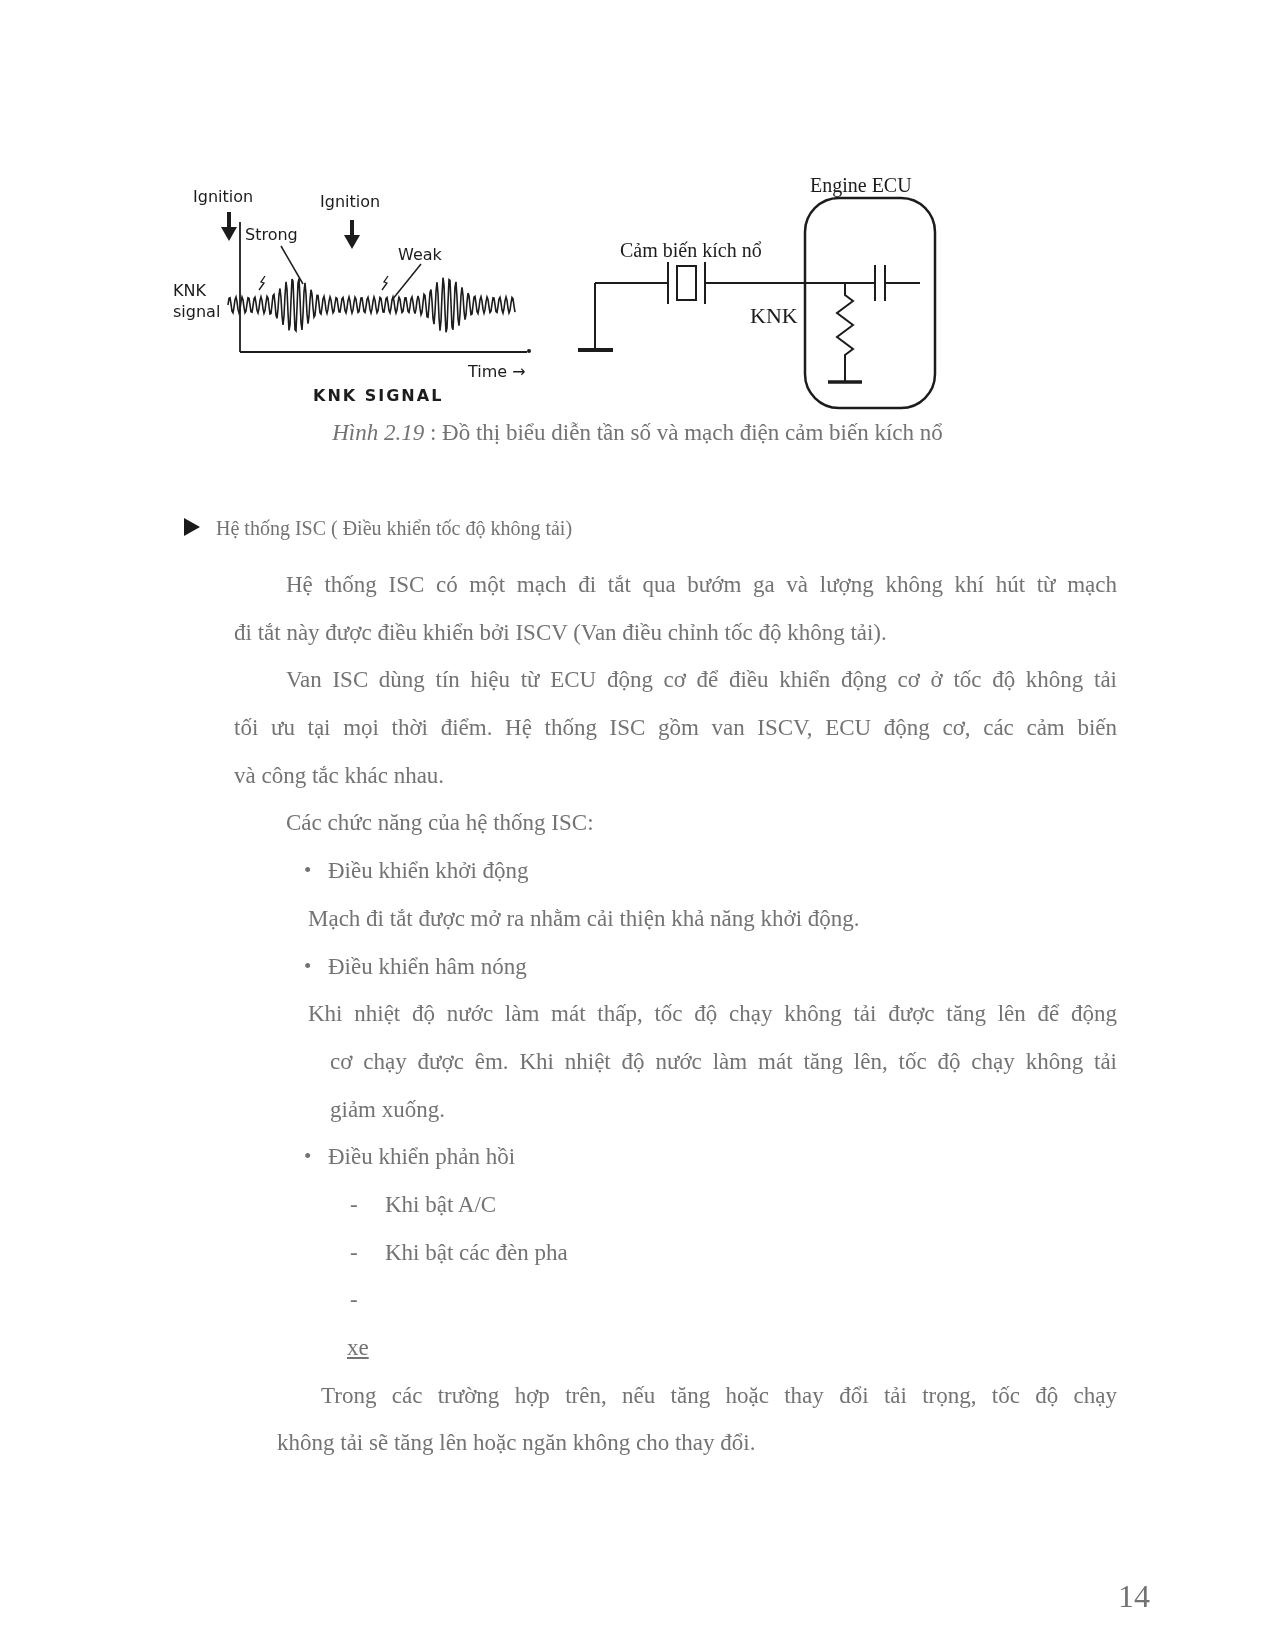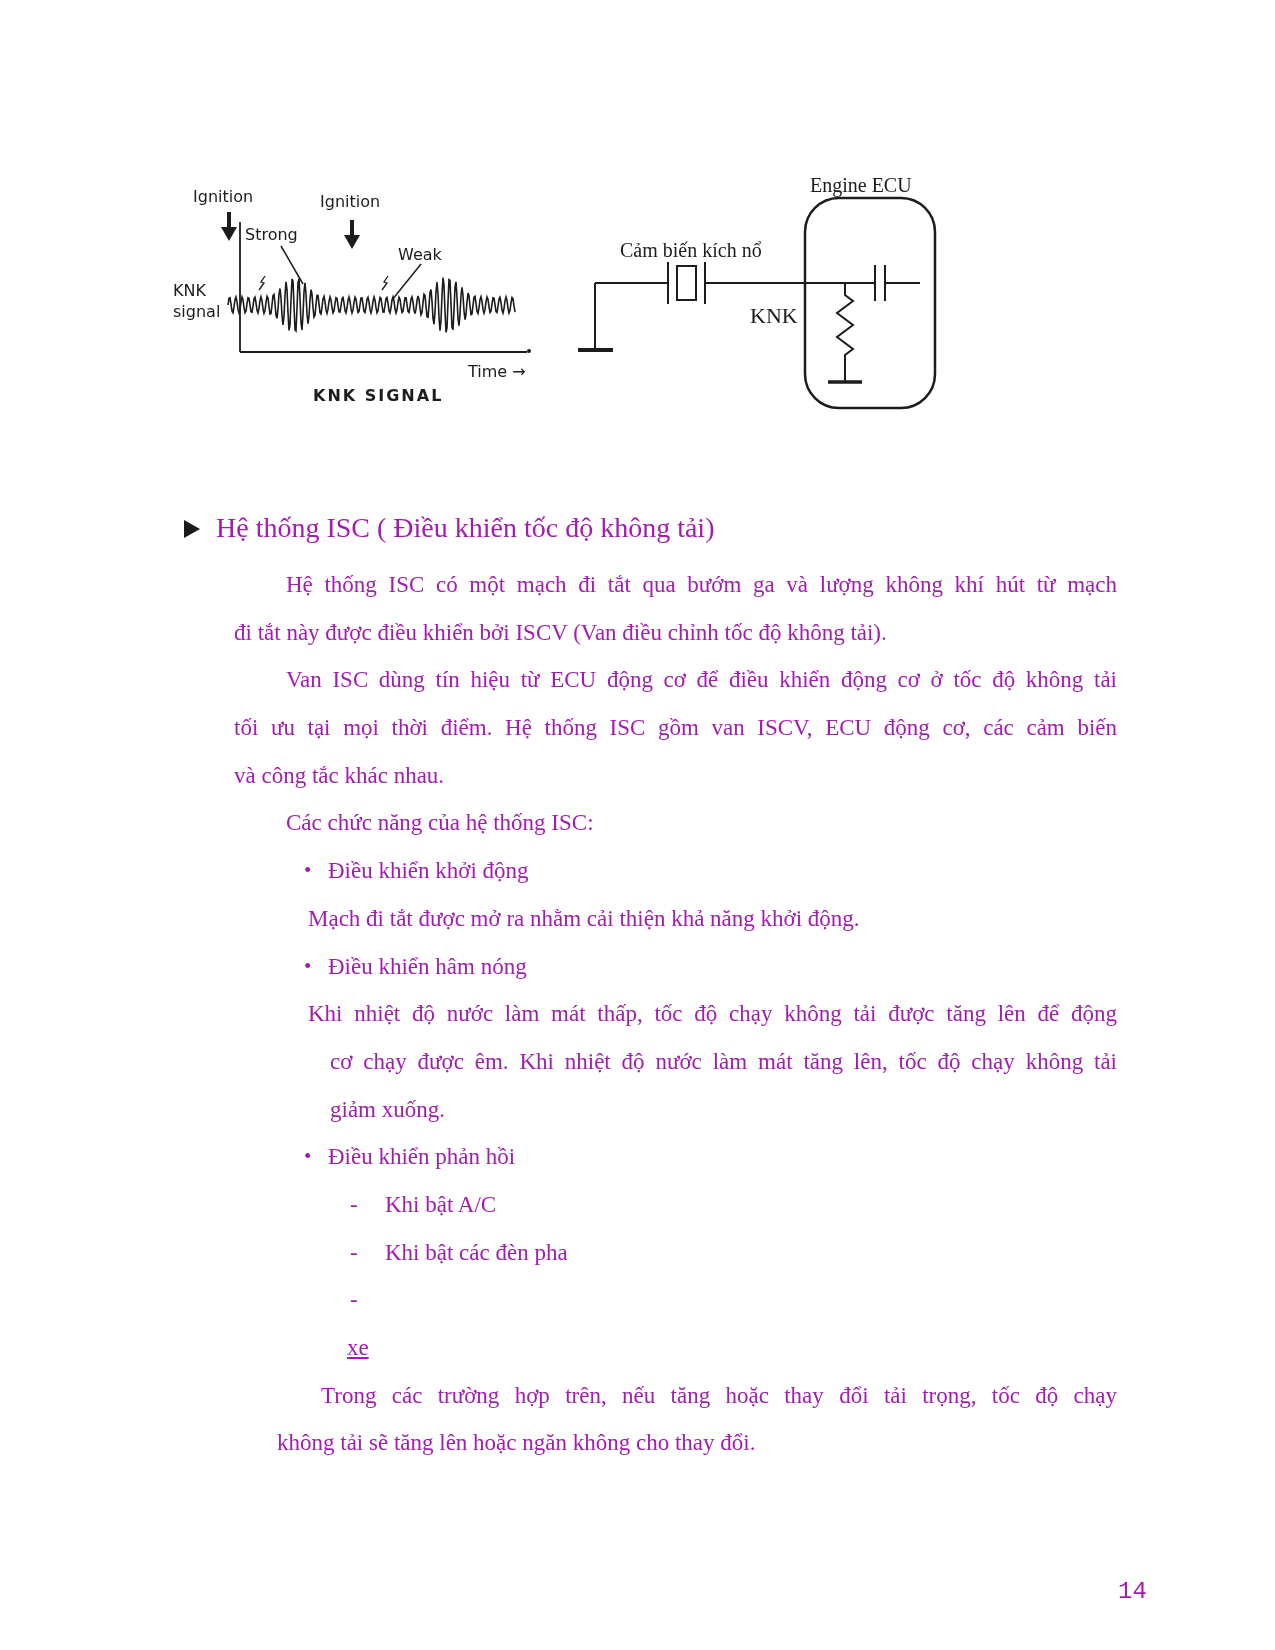--- a/index.html
+++ b/index.html
@@ -1,53 +1,53 @@
 <!DOCTYPE html>
 <html><head>
 <meta charset="utf-8">
 <style>
   html,body{margin:0;padding:0;background:#e8e8e8;}
   .page{
     position:relative;width:1275px;height:1650px;background:#ffffff;
-    font-family:"Liberation Serif",serif;color:#a21caf;overflow:hidden;
+    font-family:"Liberation Serif",serif;color:#737373;overflow:hidden;
     margin:0 auto;
   }
   
   .fig{position:absolute;left:165px;top:160px;}
   .fig svg{display:block;}
   .fig text{fill:#1c1c1c;}
   .hand{font-family:"DejaVu Sans",sans-serif;}
   .serifT{font-family:"Liberation Serif",serif;}
   
   .caption{position:absolute;left:0;top:420px;width:1275px;text-align:center;
     font-size:23px;white-space:pre;}
   .caption .it{font-style:italic;}
   
-  .heading{position:absolute;left:184px;top:504px;height:48px;line-height:48px;font-size:28px;}
+  .heading{position:absolute;left:184px;top:504px;height:48px;line-height:48px;font-size:20px;}
   .tri{display:inline-block;width:0;height:0;border-left:16px solid #1a1a1a;
     border-top:9px solid transparent;border-bottom:9px solid transparent;
     margin-right:16px;vertical-align:-1px;}
   
   .bodytext{position:absolute;left:234px;top:561px;width:883px;font-size:23px;}
   .line{position:relative;height:47.7px;line-height:47.7px;}
   .line .tx{display:block;white-space:nowrap;}
   .line.j .tx{white-space:normal;text-align:justify;text-justify:inter-word;text-align-last:justify;}
   .line.ind   .tx{margin-left:52px;}
   .line.bullet .tx{margin-left:94px;}
   .line.bcont  .tx{margin-left:74px;}
   .line.bcont2 .tx{margin-left:96px;}
   .line.sub    .tx{margin-left:151px;}
   .line.subcont .tx{margin-left:113px;text-decoration:underline;}
   .line.ind2  .tx{margin-left:87px;}
   .line.ind3  .tx{margin-left:43px;}
   .mk{position:absolute;top:0;}
   .line.bullet .mk{left:70px;font-size:21px;}
   .line.sub    .mk{left:116px;}
   
-  .pageno{position:absolute;left:1118px;top:1578px;font-size:24px;font-family:Liberation Mono, monospace;}
+  .pageno{position:absolute;left:1118px;top:1578px;font-size:32px;}
 </style>
 </head>
 <body>
 
 <div class="page">
 
   <div class="fig">
     <svg width="800" height="280" viewBox="0 0 800 280" xmlns="http://www.w3.org/2000/svg">
 
       <g stroke="#1c1c1c" fill="none">
@@ -110,20 +110,21 @@
           <path d="M720,123 H755" stroke-width="2"></path>
         </g>
       </g>
 
       <text x="645" y="32" class="serifT" font-size="20">Engine ECU</text>
       <text x="455" y="97" class="serifT" font-size="20">Cảm biến kích nổ</text>
       <text x="585" y="163" class="serifT" font-size="22">KNK</text>
     </svg>
   </div>
 
+  <div class="caption"><span class="it">Hình 2.19</span><span> : </span><span>Đồ thị biểu diễn tần số và mạch điện cảm biến kích nổ</span></div>
 
   <div class="heading">
     <span class="tri"></span><span>Hệ thống ISC ( Điều khiển tốc độ không tải)</span>
   </div>
 
   <div class="bodytext">
       <div class="line ind j">
         <span class="tx">Hệ thống ISC có một mạch đi tắt qua bướm ga và lượng không khí hút từ mạch</span>
       </div>
       <div class="line ">

